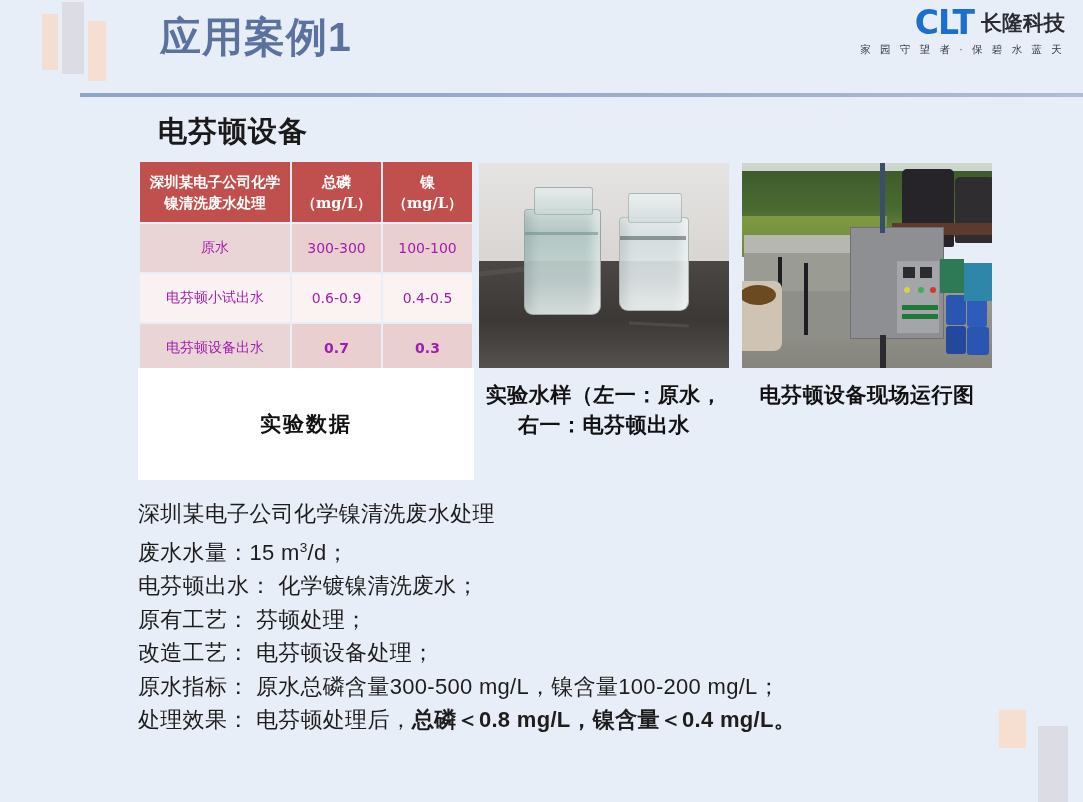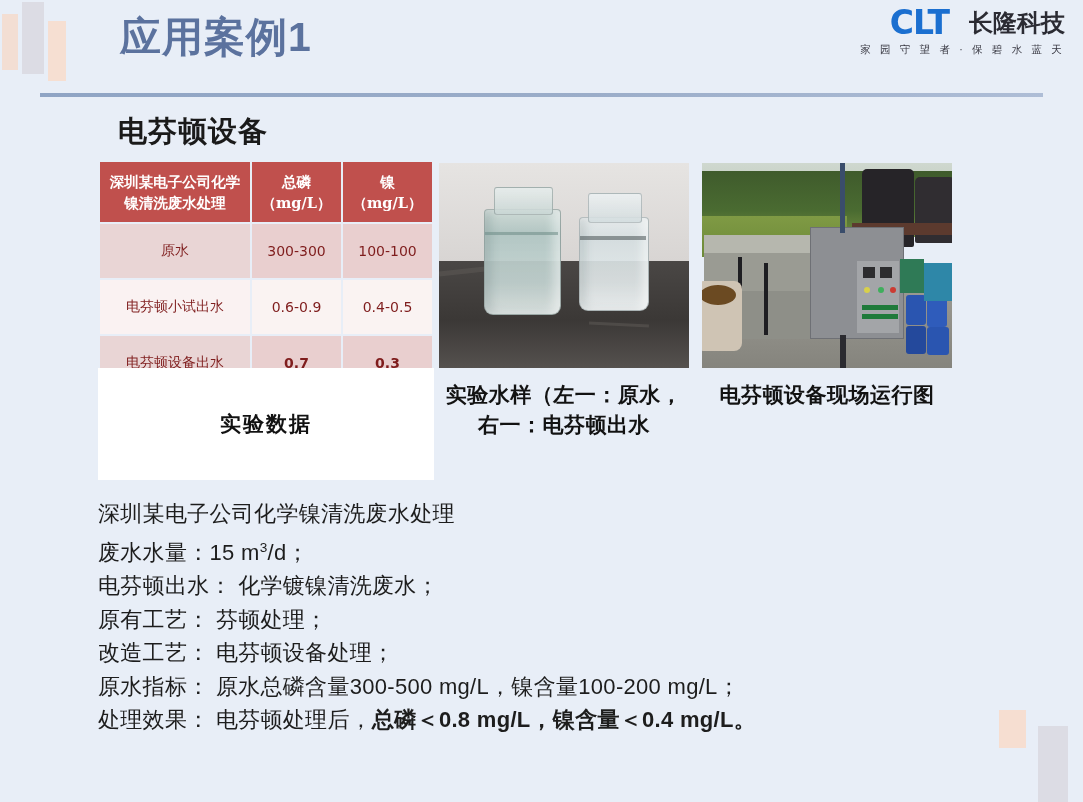--- a/index.html
+++ b/index.html
@@ -13,20 +13,21 @@
     overflow: hidden;
     background: #e8eef7;
     font-family: "Liberation Sans", "DejaVu Sans", sans-serif;
     position: relative;
   }
   .slide {
     position: absolute;
     inset: 0;
     background: #e8eef7;
     overflow: hidden;
+    margin-left: 40px;
   }
 
   
   .deco { position: absolute; }
   .deco-tl-1 {
     left: 2px; top: 14px; width: 16px; height: 56px;
     background: #f3ded3;
   }
   .deco-tl-2 {
     left: 22px; top: 2px; width: 22px; height: 72px;
@@ -67,31 +68,31 @@
   .logo {
     position: absolute;
     right: 18px; top: 6px;
     text-align: right;
     line-height: 1;
   }
   .logo-main {
     display: flex;
     align-items: center;
     justify-content: flex-end;
-    gap: 20px;
+    gap: 7px;
   }
   .logo-clt {
     font-size: 33px;
     font-weight: bold;
     color: #1b6fd0;
     letter-spacing: -1px;
     font-family: "DejaVu Sans", sans-serif;
   }
   .logo-cn {
-    font-size: 24px;
+    font-size: 21px;
     font-weight: bold;
     color: #2b2b33;
     letter-spacing: 0px;
   }
   .logo-tag {
     margin-top: 5px;
     font-size: 10.5px;
     color: #3a3a44;
     letter-spacing: 3.2px;
     white-space: nowrap;
@@ -128,22 +129,22 @@
     font-weight: bold;
     line-height: 1.45;
     padding: 9px 4px;
     height: 58px;
     box-sizing: border-box;
   }
   .th-label { width: 150px; }
   .th-metric { width: 89px; }
   .data-table tbody td {
     font-size: 14px;
-    color: #7f1d1d;
-    height: 54px;
+    color: #a21caf;
+    height: 48px;
     padding: 3px 2px;
     box-sizing: border-box;
   }
   tr.row-odd td.cell-label { background: #e9d5d5; }
   tr.row-odd td.cell-val   { background: #e9cfcf; }
   tr.row-even td.cell-label { background: #faf2f2; }
   tr.row-even td.cell-val   { background: #faf3f2; }
   td.cell-strong { font-weight: bold; color: #1c1c1c; }
   .data-table tbody td.cell-val { font-family: "DejaVu Sans", sans-serif; }
 

